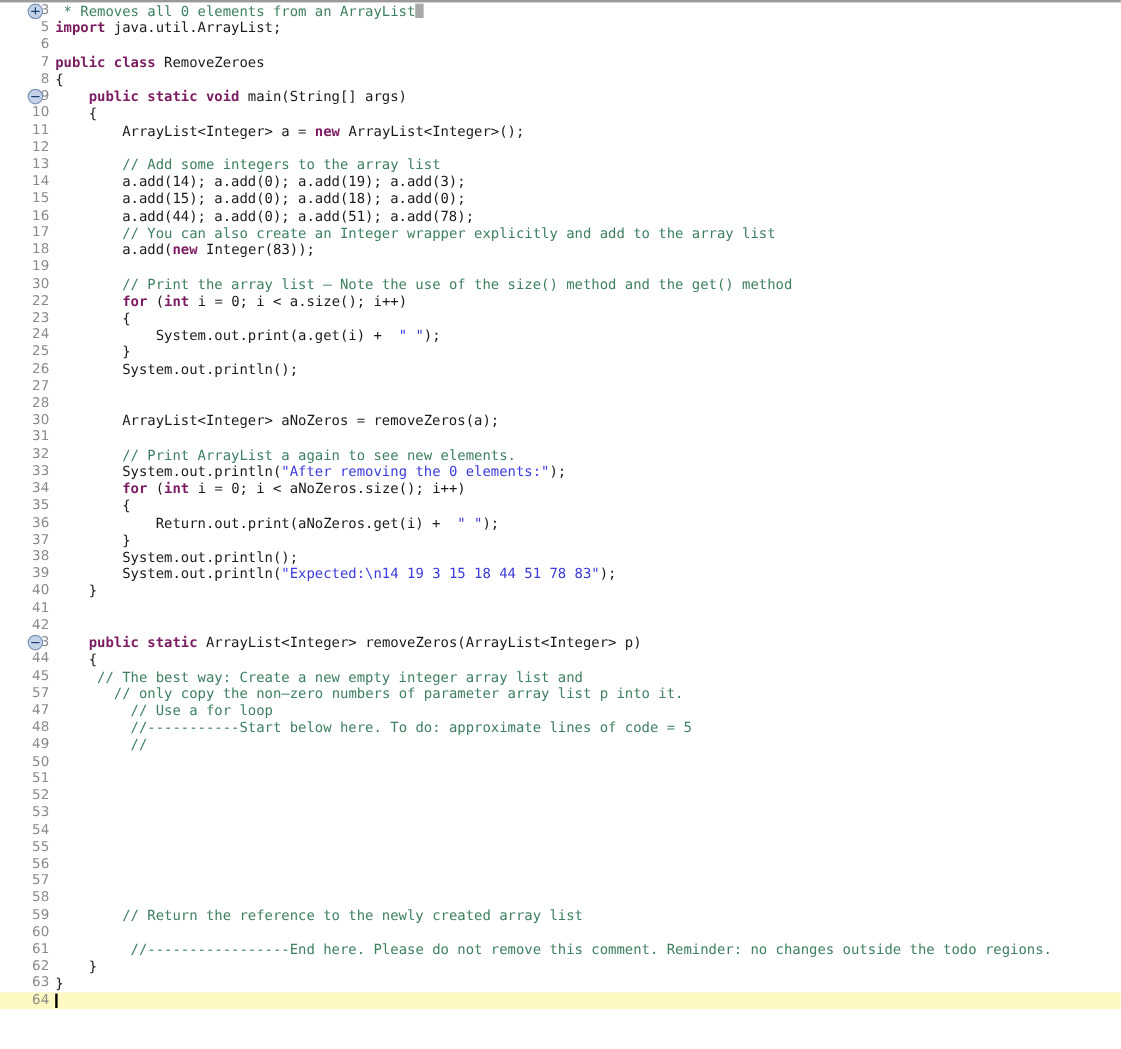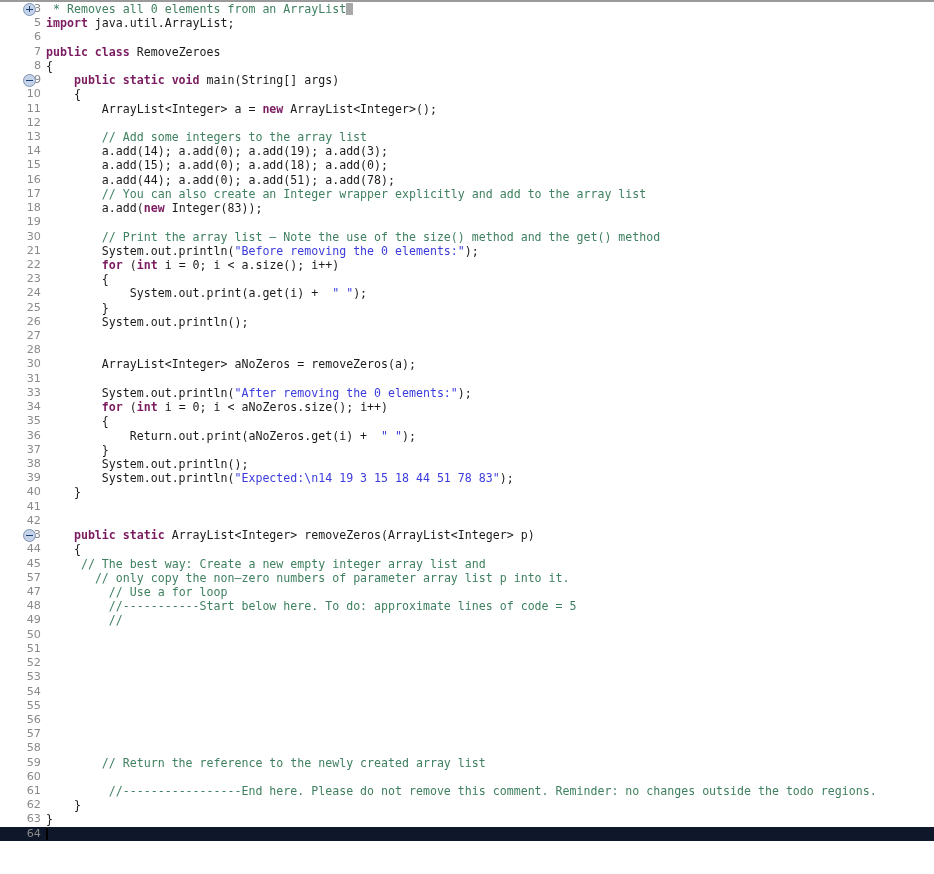--- a/index.html
+++ b/index.html
@@ -28,21 +28,21 @@
     padding-top: 0px;
   }
   .row {
     position: relative;
     height: 14.23px;
     line-height: 14.23px;
     white-space: pre;
     font-size: 11.6px;
   }
   .row.current {
-    background: #0f172a;
+    background: #fef9c3;
   }
   .gutter {
     position: absolute;
     left: 0;
     top: 0;
     width: 41px;
     text-align: right;
     color: #8a8a8a;
     font-size: 11.2px;
     font-family: "DejaVu Sans", "Liberation Sans", sans-serif;
@@ -119,30 +119,30 @@
       <div class="row"><span class="gutter">11</span><span class="text"><span class="pl">        ArrayList&lt;Integer&gt; a = </span><span class="kw">new</span><span class="pl"> ArrayList&lt;Integer&gt;();</span></span></div>
       <div class="row"><span class="gutter">12</span><span class="text"></span></div>
       <div class="row"><span class="gutter">13</span><span class="text"><span class="pl">        </span><span class="cm">// Add some integers to the array list</span></span></div>
       <div class="row"><span class="gutter">14</span><span class="text"><span class="pl">        a.add(14); a.add(0); a.add(19); a.add(3);</span></span></div>
       <div class="row"><span class="gutter">15</span><span class="text"><span class="pl">        a.add(15); a.add(0); a.add(18); a.add(0);</span></span></div>
       <div class="row"><span class="gutter">16</span><span class="text"><span class="pl">        a.add(44); a.add(0); a.add(51); a.add(78);</span></span></div>
       <div class="row"><span class="gutter">17</span><span class="text"><span class="pl">        </span><span class="cm">// You can also create an Integer wrapper explicitly and add to the array list</span></span></div>
       <div class="row"><span class="gutter">18</span><span class="text"><span class="pl">        a.add(</span><span class="kw">new</span><span class="pl"> Integer(83));</span></span></div>
       <div class="row"><span class="gutter">19</span><span class="text"></span></div>
       <div class="row"><span class="gutter">30</span><span class="text"><span class="pl">        </span><span class="cm">// Print the array list – Note the use of the size() method and the get() method</span></span></div>
-      <div class="row"><span class="gutter">21</span><span class="text"><span class="pl">        System.out.println(</span><span class="str">"Before removing the 0 elements:"</span><span class="pl">);</span></span></div>
       <div class="row"><span class="gutter">22</span><span class="text"><span class="pl">        </span><span class="kw">for</span><span class="pl"> (</span><span class="kw">int</span><span class="pl"> i = 0; i &lt; a.size(); i++)</span></span></div>
       <div class="row"><span class="gutter">23</span><span class="text"><span class="pl">        {</span></span></div>
       <div class="row"><span class="gutter">24</span><span class="text"><span class="pl">            System.out.print(a.get(i) +  </span><span class="str">" "</span><span class="pl">);</span></span></div>
       <div class="row"><span class="gutter">25</span><span class="text"><span class="pl">        }</span></span></div>
       <div class="row"><span class="gutter">26</span><span class="text"><span class="pl">        System.out.println();</span></span></div>
       <div class="row"><span class="gutter">27</span><span class="text"></span></div>
       <div class="row"><span class="gutter">28</span><span class="text"></span></div>
       <div class="row"><span class="gutter">30</span><span class="text"><span class="pl">        ArrayList&lt;Integer&gt; aNoZeros = removeZeros(a);</span></span></div>
       <div class="row"><span class="gutter">31</span><span class="text"></span></div>
+      <div class="row"><span class="gutter">32</span><span class="text"><span class="pl">        </span><span class="cm">// Print ArrayList a again to see new elements.</span></span></div>
       <div class="row"><span class="gutter">33</span><span class="text"><span class="pl">        System.out.println(</span><span class="str">"After removing the 0 elements:"</span><span class="pl">);</span></span></div>
       <div class="row"><span class="gutter">34</span><span class="text"><span class="pl">        </span><span class="kw">for</span><span class="pl"> (</span><span class="kw">int</span><span class="pl"> i = 0; i &lt; aNoZeros.size(); i++)</span></span></div>
       <div class="row"><span class="gutter">35</span><span class="text"><span class="pl">        {</span></span></div>
       <div class="row"><span class="gutter">36</span><span class="text"><span class="pl">            Return.out.print(aNoZeros.get(i) +  </span><span class="str">" "</span><span class="pl">);</span></span></div>
       <div class="row"><span class="gutter">37</span><span class="text"><span class="pl">        }</span></span></div>
       <div class="row"><span class="gutter">38</span><span class="text"><span class="pl">        System.out.println();</span></span></div>
       <div class="row"><span class="gutter">39</span><span class="text"><span class="pl">        System.out.println(</span><span class="str">"Expected:\n14 19 3 15 18 44 51 78 83"</span><span class="pl">);</span></span></div>
       <div class="row"><span class="gutter">40</span><span class="text"><span class="pl">    }</span></span></div>
       <div class="row"><span class="gutter">41</span><span class="text"></span></div>
       <div class="row"><span class="gutter">42</span><span class="text"></span></div>

